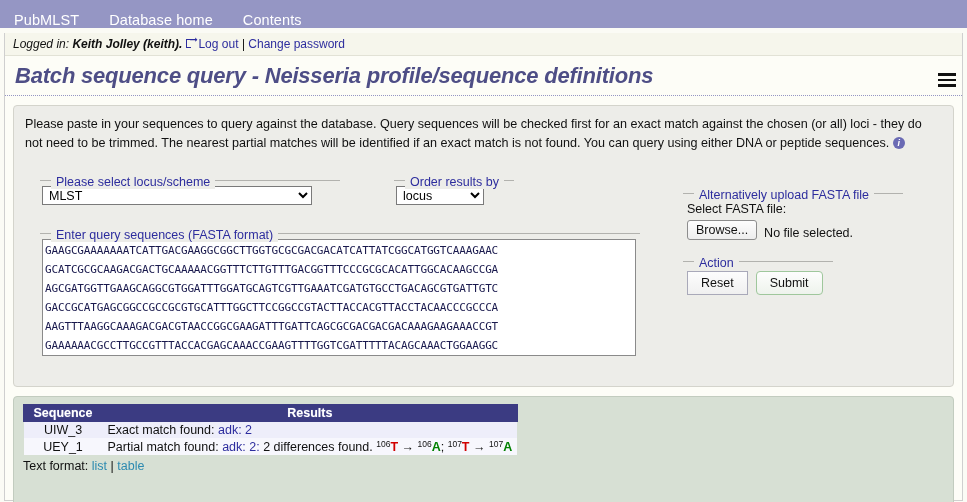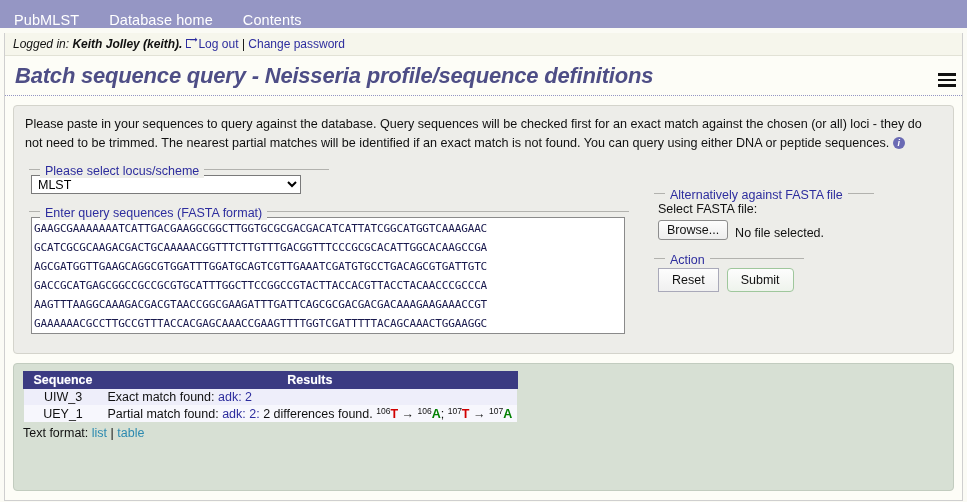--- a/index.html
+++ b/index.html
@@ -59,21 +59,21 @@
   .intro{font-size:12.6px;line-height:19px;color:#111;margin:0 0 4px 0;}
   .info-icon{
     display:inline-block;width:12px;height:12px;border-radius:50%;
     background:#6a6ab4;color:#fff;font-size:9px;font-weight:bold;
     text-align:center;line-height:12px;font-style:italic;vertical-align:1px;
   }
   .cols{display:flex;align-items:flex-start;}
   .leftcol{flex:0 0 612px;}
   .rightcol{flex:1;padding-left:13px;}
   .fs{
-    border:none;margin:4px;padding:0;position:relative;
+    border:none;margin:15px;padding:0;position:relative;
   }
   .fs > .legend{
     color:#2d2d9e;font-size:12.5px;display:inline-block;
     padding:0 5px;position:relative;z-index:2;background:#edede9;
     margin-left:11px;
   }
   .fs-line{
     border-top:1px solid #b2b2ae;margin-top:-9px;margin-bottom:0;
   }
   .fs-body{padding:5px 0 0 2px;}
@@ -175,20 +175,29 @@
           <div class="fs" style="width:300px;">
             <span class="legend">Please select locus/scheme</span>
             <div class="fs-line"></div>
             <div class="fs-body">
               <select class="sel-locus">
                 <option>MLST</option>
               </select>
             </div>
           </div>
 
+          <div class="fs" style="width:120px;">
+            <span class="legend">Order results by</span>
+            <div class="fs-line"></div>
+            <div class="fs-body">
+              <select class="sel-order">
+                <option>locus</option>
+              </select>
+            </div>
+          </div>
 
         </div>
 
         <div class="fs" style="margin-top:7px;width:600px;">
           <span class="legend">Enter query sequences (FASTA format)</span>
           <div class="fs-line"></div>
           <div class="fs-body">
             <textarea spellcheck="false" style="">GAAGCGAAAAAAATCATTGACGAAGGCGGCTTGGTGCGCGACGACATCATTATCGGCATGGTCAAAGAAC
 GCATCGCGCAAGACGACTGCAAAAACGGTTTCTTGTTTGACGGTTTCCCGCGCACATTGGCACAAGCCGA
 AGCGATGGTTGAAGCAGGCGTGGATTTGGATGCAGTCGTTGAAATCGATGTGCCTGACAGCGTGATTGTC
@@ -197,21 +206,21 @@
 GAAAAAACGCCTTGCCGTTTACCACGAGCAAACCGAAGTTTTGGTCGATTTTTACAGCAAACTGGAAGGC
 GAACACGCGCCTAAATACATCAAAGTTGACGGCACCCAAGCAGTA</textarea>
           </div>
         </div>
 
       </div>
 
       <div class="rightcol">
 
         <div class="fs" style="width:220px;margin-top:30px;">
-          <span class="legend">Alternatively against FASTA file</span>
+          <span class="legend">Alternatively upload FASTA file</span>
           <div class="fs-line"></div>
           <div class="fs-body">
             <div class="fileline">Select FASTA file:</div>
             <div class="browse-row">
               <button class="btn btn-browse">Browse...</button>
               <span class="nofile">No file selected.</span>
             </div>
           </div>
         </div>
 

